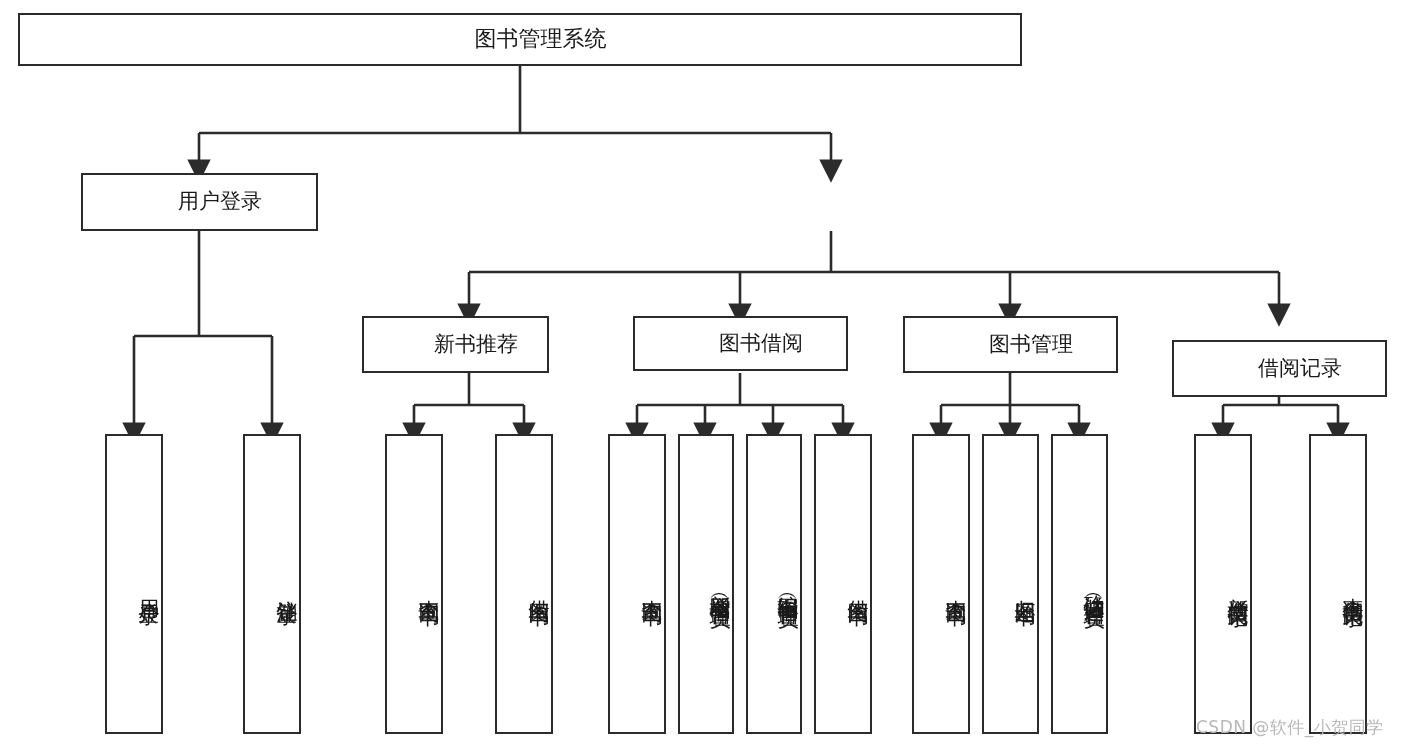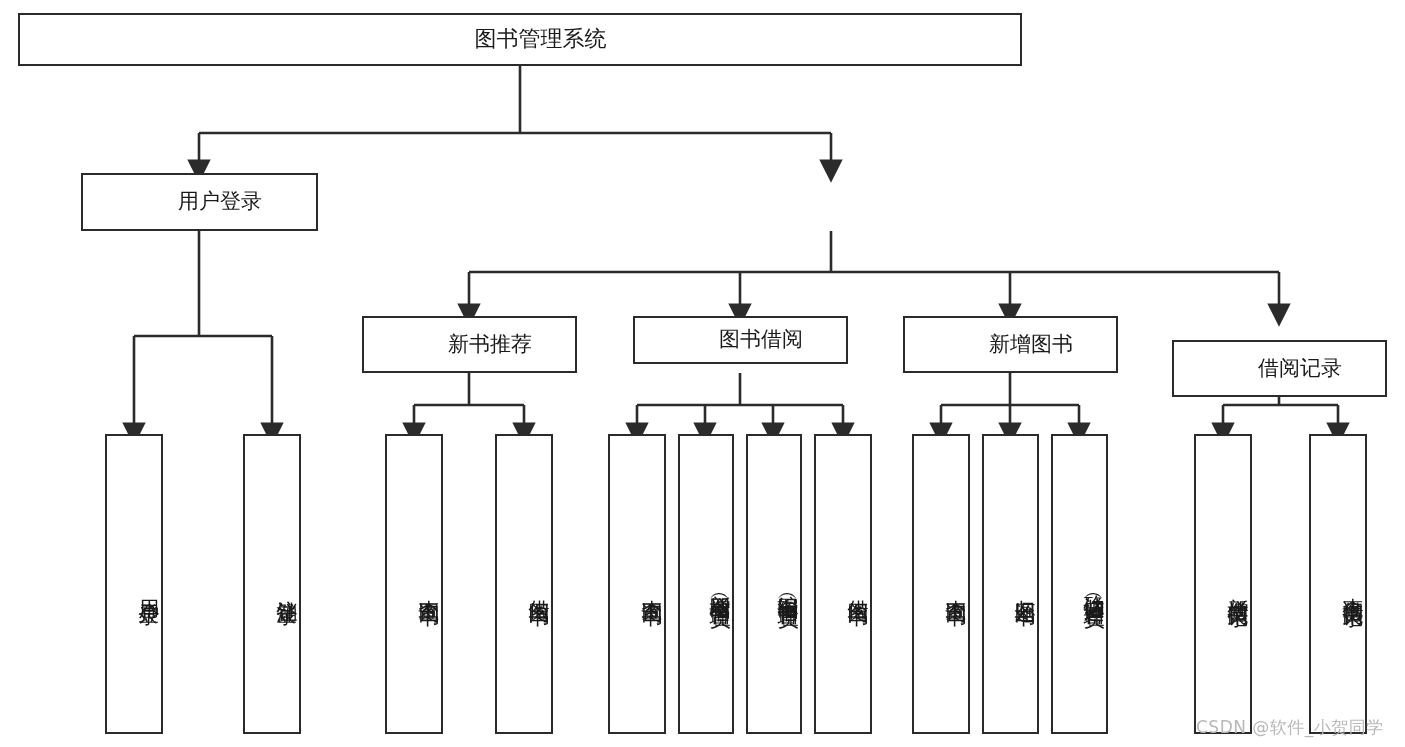--- a/index.html
+++ b/index.html
@@ -124,28 +124,28 @@
   </svg>
 
   <div class="node root" style="left:18px; top:13px; width:1004px; height:53px;">
     <span>图书管理系统</span>
   </div>
 
   <div class="node h" style="left:81px; top:173px; width:237px; height:58px;">
     <span>用户登录</span>
   </div>
 
-  <div class="node h" style="left:362px; top:316px; width:215px; height:57px;">
+  <div class="node h" style="left:362px; top:316px; width:187px; height:57px;">
     <span>新书推荐</span>
   </div>
-  <div class="node h" style="left:633px; top:316px; width:215px; height:48px;">
+  <div class="node h" style="left:633px; top:316px; width:215px; height:55px;">
     <span>图书借阅</span>
   </div>
   <div class="node h" style="left:903px; top:316px; width:215px; height:57px;">
-    <span>新增图书</span>
+    <span>图书管理</span>
   </div>
   <div class="node h" style="left:1172px; top:316px; width:215px; height:57px;margin-top:24px;">
     <span>借阅记录</span>
   </div>
 
   <div class="node v" style="left:105px; top:434px; width:58px; height:300px;">
     <span class="vlabel">用户登录</span>
   </div>
   <div class="node v" style="left:243px; top:434px; width:58px; height:300px;">
     <span class="vlabel">注销登录</span>

